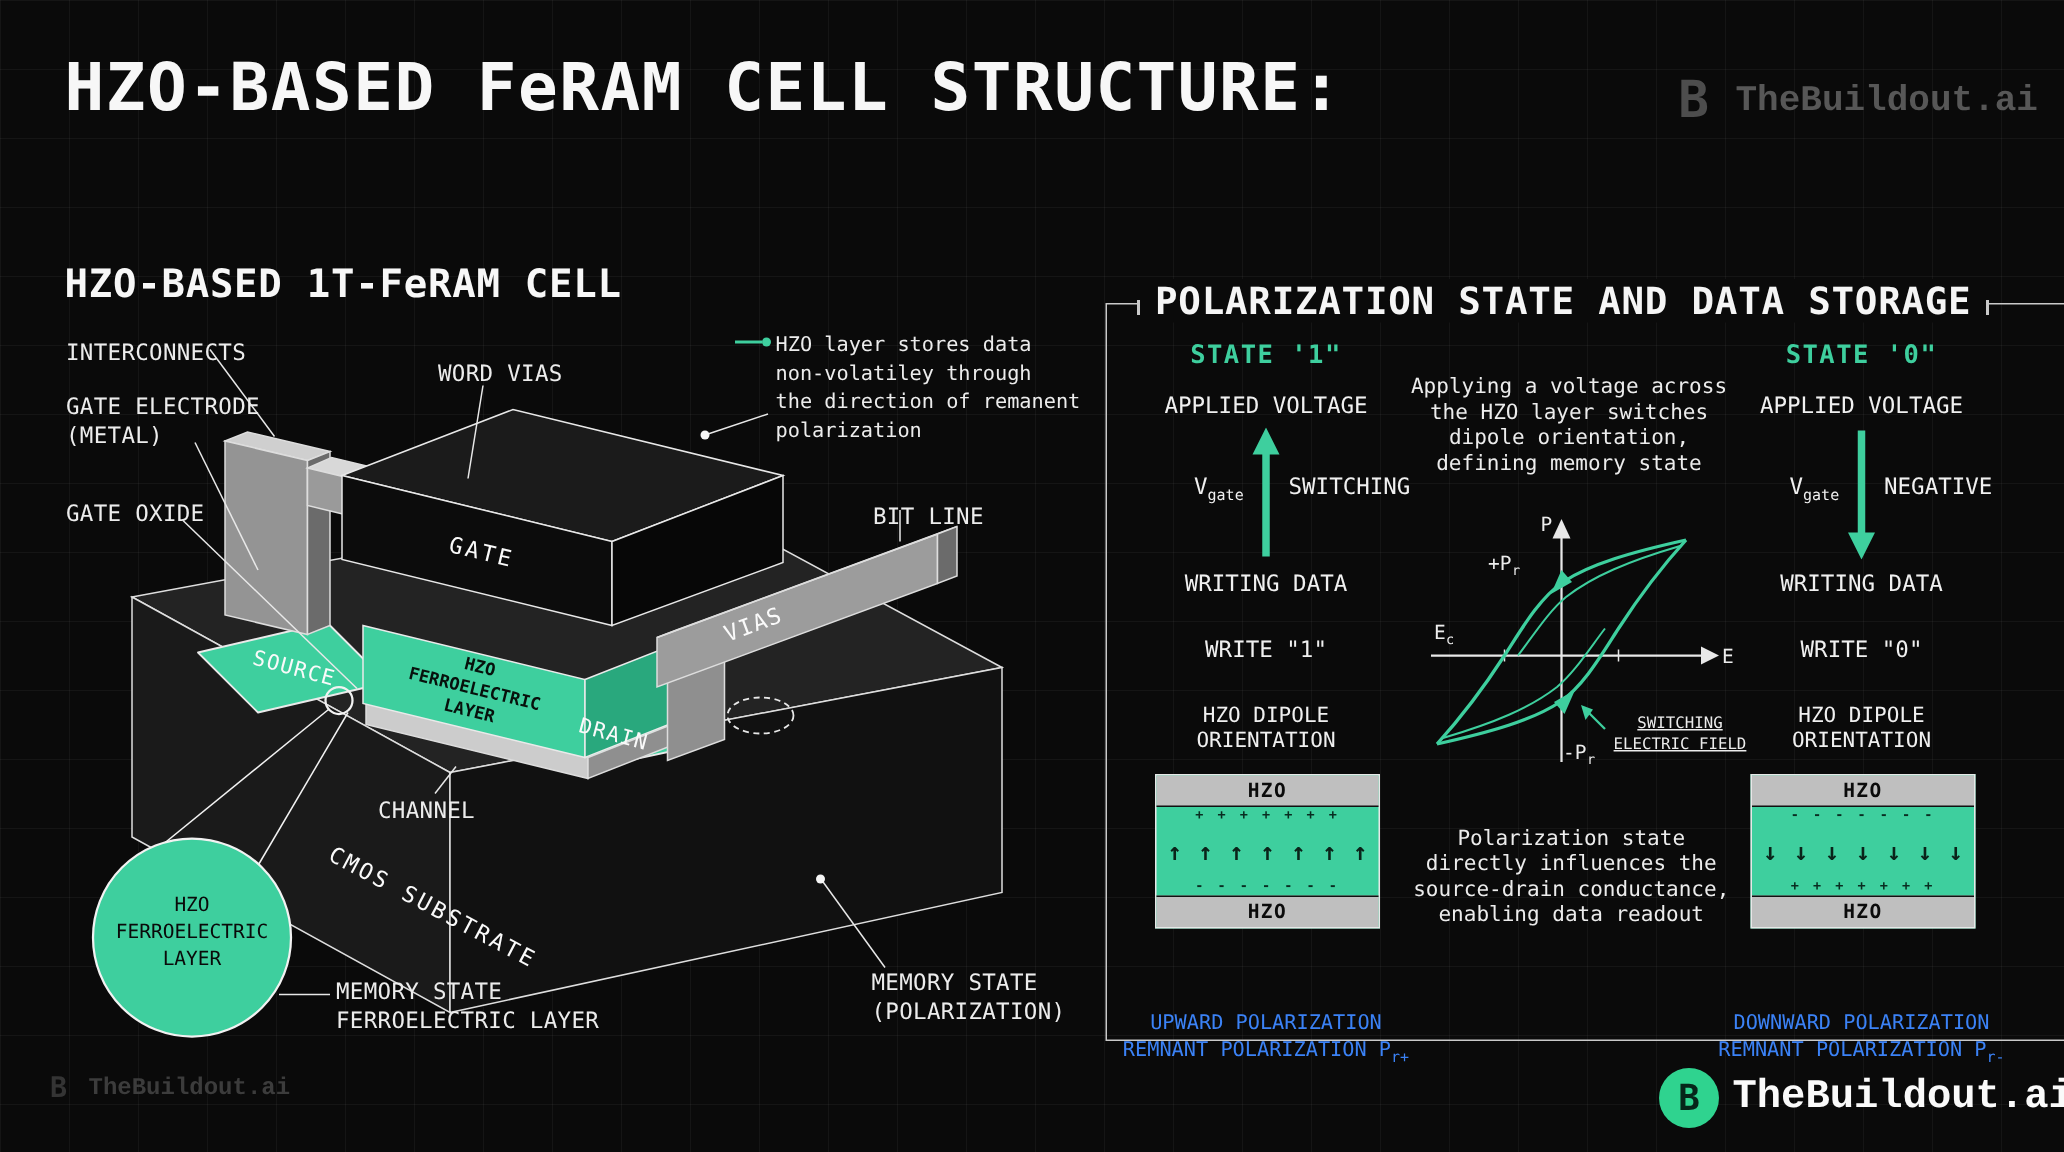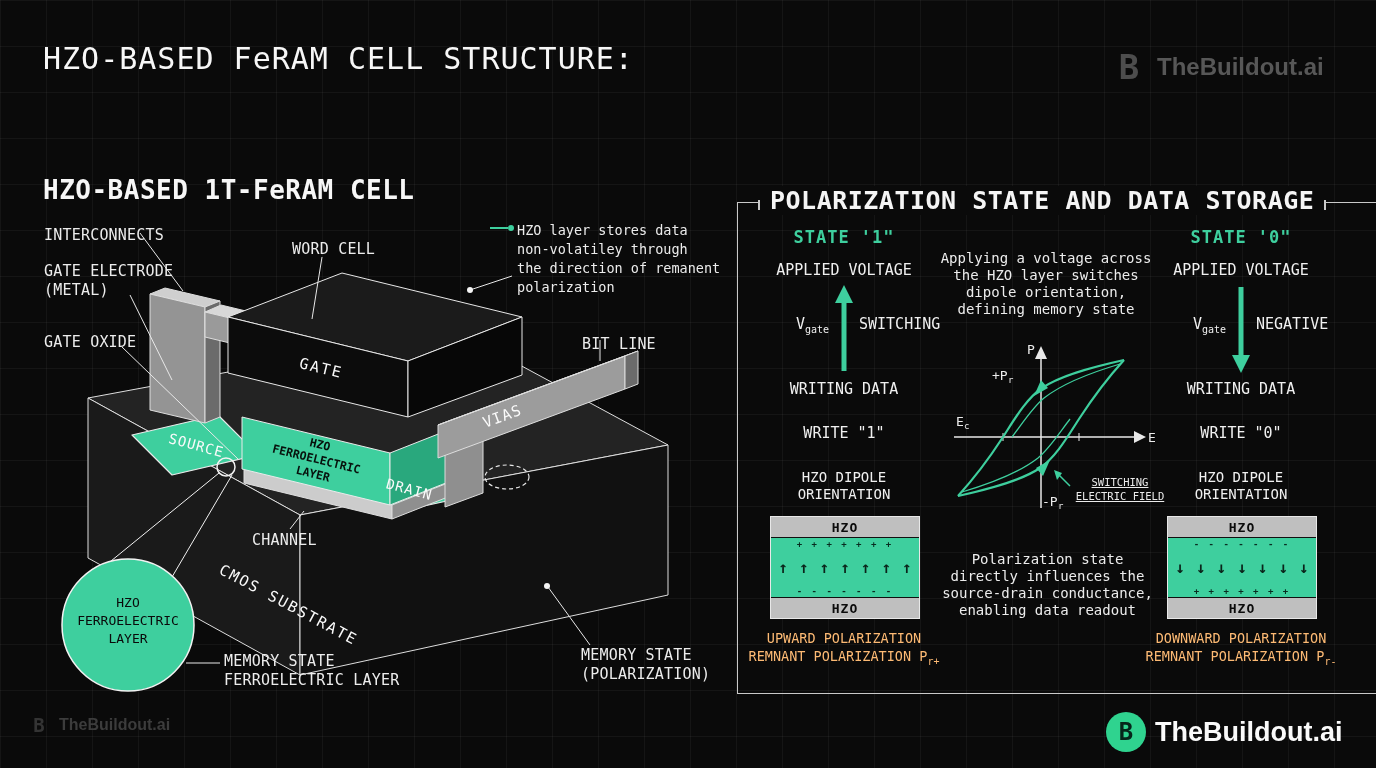--- a/index.html
+++ b/index.html
@@ -4,21 +4,21 @@
 <style>
   html,body{margin:0;padding:0;background:#0a0a0a;}
   #root{position:relative;width:1376px;height:768px;background:#0a0a0a;overflow:hidden;
         font-family:"DejaVu Sans Mono",monospace;color:#f0f0f0;}
   #root::before{content:"";position:absolute;inset:0;
     background-image:linear-gradient(rgba(255,255,255,.045) 1px,transparent 1px),
                      linear-gradient(90deg,rgba(255,255,255,.045) 1px,transparent 1px);
     background-size:46px 46px;}
   .abs{position:absolute;}
   .pre{white-space:pre-line;}
-  .title{left:43px;top:30px;font-weight:normal;font-size:30px;line-height:58px;letter-spacing:1px;color:#f7f7f7;}
+  .title{left:43px;top:30px;font-weight:bold;font-size:44px;line-height:58px;letter-spacing:1px;color:#f7f7f7;}
   .sec-head{font-weight:bold;font-size:26px;letter-spacing:.5px;color:#f7f7f7;}
   .lbl{font-size:15px;line-height:19px;letter-spacing:.2px;color:#ececec;}
   .ann{font-size:13.5px;line-height:19px;color:#ececec;}
   .panel{left:737px;top:202px;width:622px;height:490px;border:1.5px solid #c9c9c9;padding-left:36px;}
   .panel-head{left:22px;top:-17px;padding:0 10px;background:#0a0a0a;font-weight:bold;font-size:25px;
               letter-spacing:.5px;color:#f5f5f5;}
   .tick{position:absolute;width:2px;height:10px;background:#c9c9c9;top:14px;}
   .green{color:#3ecf9e;}
   .state-title{font-weight:bold;font-size:17px;letter-spacing:1px;}
   .ctr{text-align:center;}
@@ -26,24 +26,24 @@
   .sub{font-size:10px;}
   .stack{width:148px;border:1px solid #e8e8e8;background:#3ecf9e;}
   .stack .bar{height:20px;background:#bfbfbf;color:#0b0b0b;font-weight:bold;font-size:13px;letter-spacing:1px;
               display:flex;align-items:center;justify-content:center;}
   .bar-top{border-bottom:1px solid #101010;}
   .bar-bot{border-top:1px solid #101010;}
   .stack .mid{height:59px;position:relative;display:flex;align-items:center;justify-content:center;}
   .arrows{font-size:16px;font-weight:bold;color:#0a241a;letter-spacing:11px;margin-right:-11px;}
   .charges{position:absolute;left:0;right:0;text-align:center;font-size:9px;font-weight:bold;
            color:rgba(6,36,26,.95);letter-spacing:2px;}
-  .cap{font-size:13.5px;color:#fdba74;}
+  .cap{font-size:13.5px;color:#3b82f6;margin-top:44px;}
   .mid-txt{font-size:14px;line-height:17px;color:#ececec;}
   .switch-lbl{font-size:10.5px;line-height:14px;color:#ececec;text-decoration:underline;}
-  .brand-txt{font-family:Liberation Sans, sans-serif;font-weight:bold;}
+  .brand-txt{font-family:Liberation Mono, monospace;font-weight:bold;}
   .iso-txt{font-family:"DejaVu Sans Mono",monospace;font-size:14px;fill:#fafafa;letter-spacing:1px;}
   .plot-txt{font-family:"DejaVu Sans Mono",monospace;font-size:13px;fill:#ececec;}
   .plot-sub{font-family:"DejaVu Sans Mono",monospace;font-size:9px;fill:#ececec;}
   .logo{display:flex;align-items:center;gap:9px;}
   .logo-circle{width:40px;height:40px;border-radius:50%;background:#2fd38f;color:#06261a;
                display:flex;align-items:center;justify-content:center;font-weight:bold;font-size:24px;}
 </style>
 </head>
 <body>
 
@@ -123,21 +123,21 @@
     <circle cx="128" cy="430" r="66" fill="#3ecf9e" stroke="#f2f2f2" stroke-width="1.5"></circle>
     <text x="128" y="412" text-anchor="middle" style="font:13px 'DejaVu Sans Mono',monospace;fill:#0a0a0a;">HZO</text>
     <text x="128" y="430" text-anchor="middle" style="font:13px 'DejaVu Sans Mono',monospace;fill:#0a0a0a;">FERROELECTRIC</text>
     <text x="128" y="448" text-anchor="middle" style="font:13px 'DejaVu Sans Mono',monospace;fill:#0a0a0a;">LAYER</text>
   </svg>
 
   <div class="abs lbl" style="left:44px;top:226px;">INTERCONNECTS</div>
   <div class="abs lbl pre" style="left:44px;top:262px;">GATE ELECTRODE
 (METAL)</div>
   <div class="abs lbl" style="left:44px;top:333px;">GATE OXIDE</div>
-  <div class="abs lbl" style="left:292px;top:240px;">WORD CELL</div>
+  <div class="abs lbl" style="left:292px;top:240px;">WORD VIAS</div>
   <div class="abs lbl" style="left:582px;top:335px;">BIT LINE</div>
   <div class="abs lbl" style="left:252px;top:531px;">CHANNEL</div>
   <div class="abs lbl pre" style="left:224px;top:652px;">MEMORY STATE
 FERROELECTRIC LAYER</div>
   <div class="abs lbl pre" style="left:581px;top:646px;">MEMORY STATE
 (POLARIZATION)</div>
   <div class="abs ann pre" style="left:517px;top:221px;width:222px;">HZO layer stores data
 non-volatiley through
 the direction of remanent
 polarization</div>

